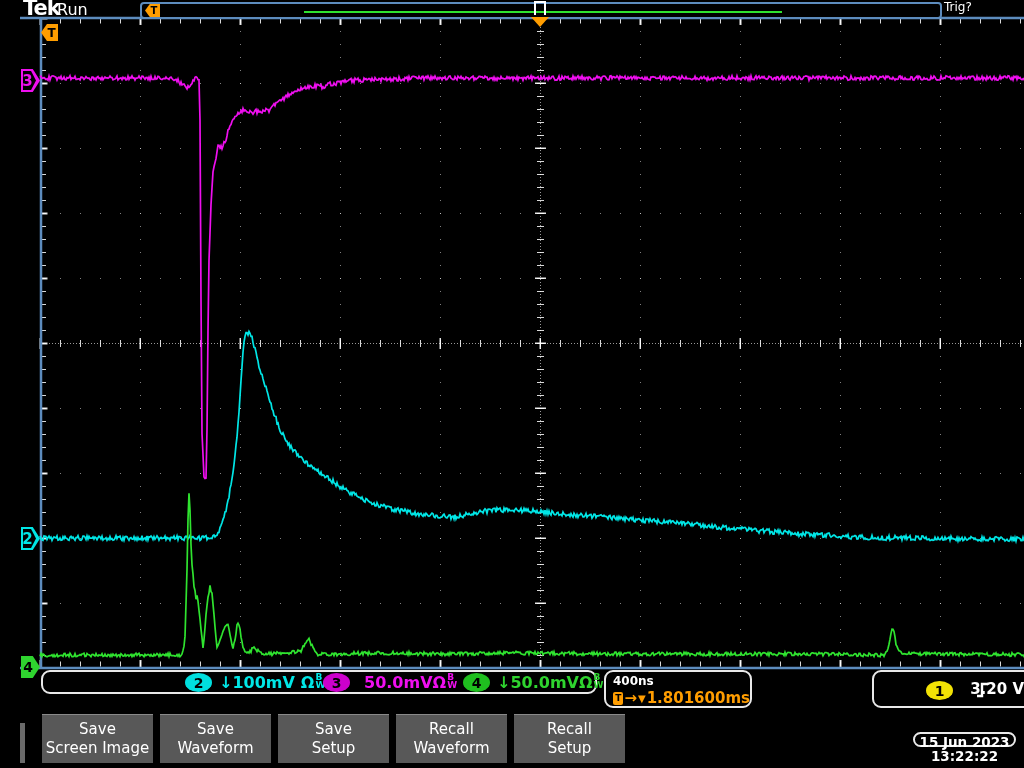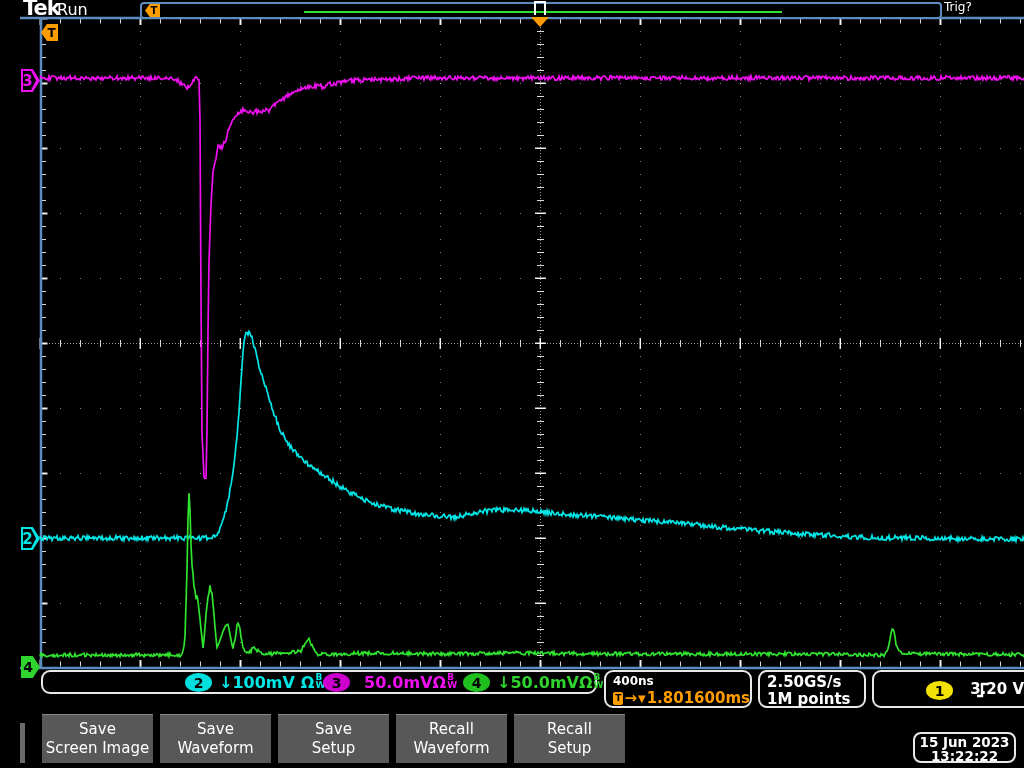--- a/index.html
+++ b/index.html
@@ -48,21 +48,21 @@
   #slope-icon{position:absolute;left:102px;top:9px;}
   #trig-level{position:absolute;right:16px;top:8px;font-size:15px;font-weight:bold;}
   
   .mbtn{top:714px;width:111px;height:49px;background:#585858;border-radius:0;border-top:1px solid #8a8a8a;
         color:#fff;font-size:15px;display:flex;flex-direction:column;align-items:center;justify-content:center;
         line-height:1.25;text-align:center;box-sizing:border-box;cursor:pointer;}
   #assign-btn{font-size:14px;line-height:1.12;}
   .savekey{display:inline-block;background:#ececec;color:#000;font-size:10.5px;font-weight:bold;border-radius:7px;
            padding:0 6px;margin-right:4px;transform:translateY(-1px);}
   .bluehl{background:#1e7fe6;color:#fff;padding:0 4px;}
-  #datetime{left:893px;top:732px;width:103px;height:31px;border:2px solid #e9e9e9;border-radius:8px;box-sizing:border-box;
+  #datetime{left:893px;top:732px;width:103px;height:15px;border:2px solid #e9e9e9;border-radius:8px;box-sizing:border-box;
             color:#fff;font-size:13.5px;font-weight:bold;text-align:center;line-height:1.05;padding-top:1px;}
   #bezel-notch{left:0;top:723px;width:5px;height:40px;background:#6a6a6a;}
 </style>
 </head>
 <body>
 
 <div id="screen">
 
   <svg id="scope-svg" class="abs" style="left:0;top:0" width="1024" height="768" viewBox="0 0 1024 768">
       <g>
@@ -161,24 +161,20 @@
   <div class="abs rbox" id="hbox">
     <div class="l1">400ns</div>
     <div class="l2">
       <span class="tkey">T</span>
       <span>→</span>
       <span style="font-size:10px;margin:0 1px;">▼</span>
       <span>1.801600ms</span>
     </div>
   </div>
 
-  <div class="abs rbox" id="acqbox">
-    <div>2.50GS/s</div>
-    <div>1M points</div>
-  </div>
 
   <div class="abs rbox" id="trigbox">
     <span class="badge" id="trig-badge">1</span>
     <svg id="slope-icon" width="14" height="18" viewBox="0 0 14 18">
       <path d="M1,15 H6 V3 H12" fill="none" stroke="#fff" stroke-width="2.4"></path>
     </svg>
     <span id="trig-level">3.20 V</span>
   </div>
 
   <div class="abs" id="bezel-notch"></div>

